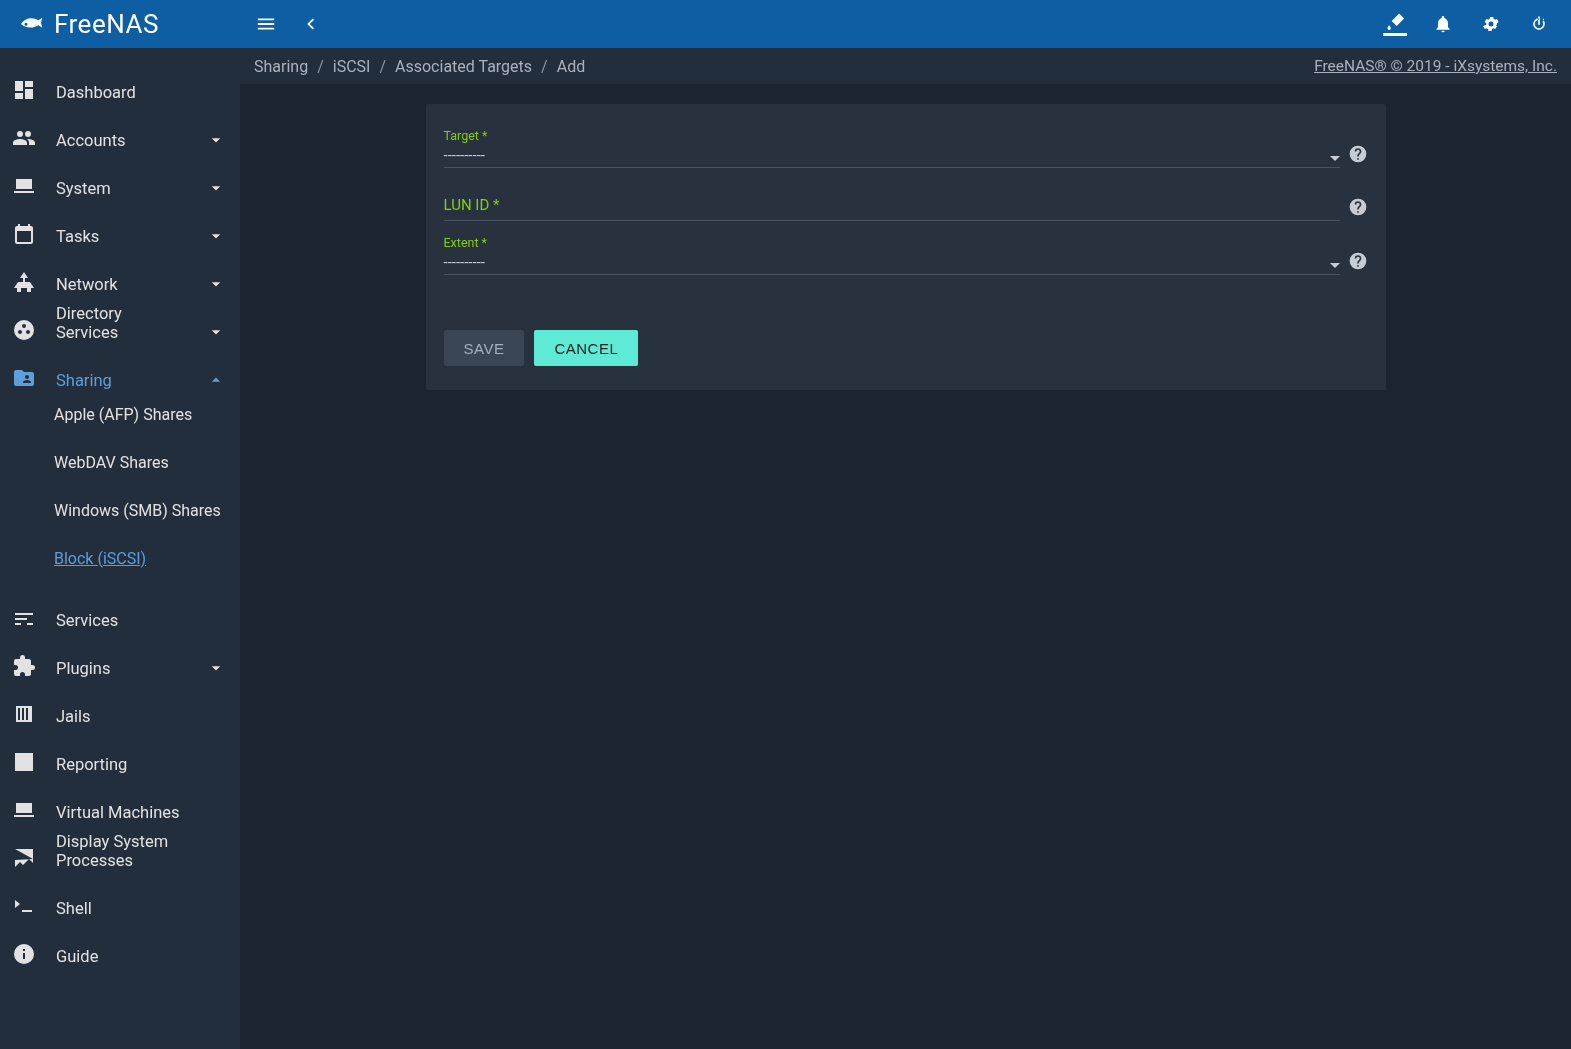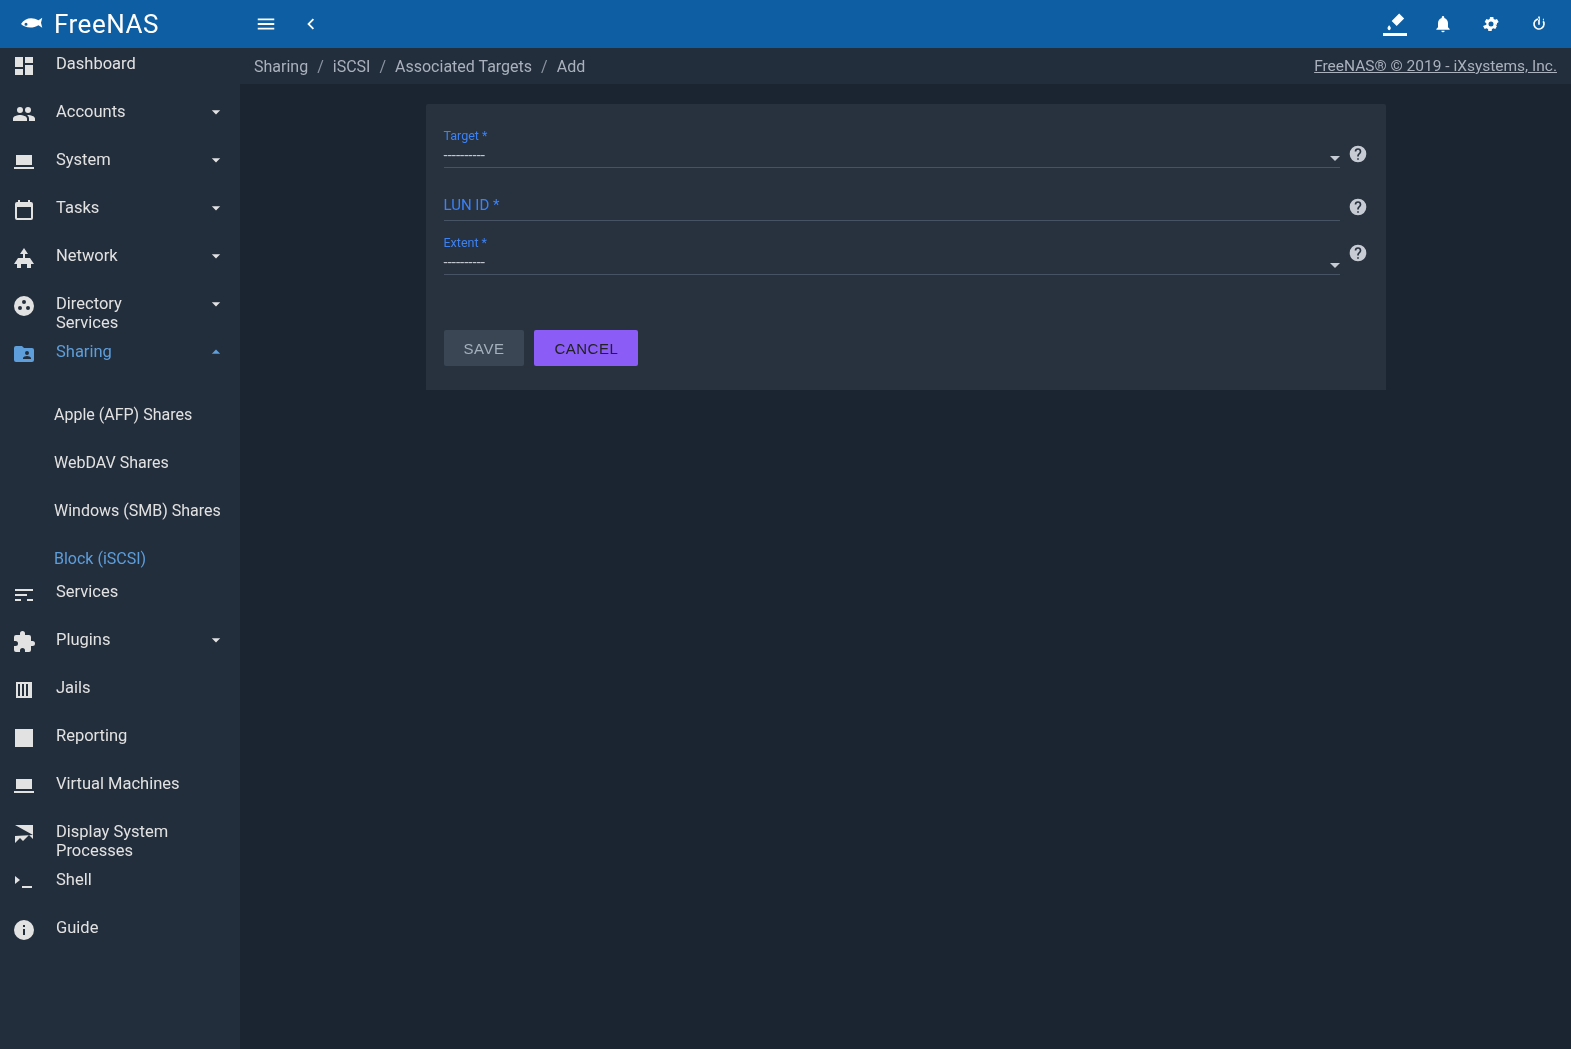--- a/index.html
+++ b/index.html
@@ -59,21 +59,21 @@
   .sidebar {
     position: fixed;
     left: 0; top: 48px; bottom: 0;
     width: 240px;
     background: #232e3c;
     overflow-y: auto;
     padding-top: 6px;
   }
   .nav-item {
     display: flex;
-    align-items: flex-start;
+    align-items: flex-end;
     height: 48px;
     padding: 0 14px 0 12px;
     color: #e2e2e2;
     font-size: 16.5px;
     cursor: pointer;
     gap: 20px;
   }
   .nav-item.active { color: #5d9edb; }
   .nav-item .nav-icon {
     width: 24px; height: 24px;
@@ -90,21 +90,21 @@
   .nav-sub {
     display: flex;
     align-items: center;
     height: 48px;
     padding-left: 54px;
     padding-right: 14px;
     font-size: 16px;
     color: #e2e2e2;
     cursor: pointer;
   }
-  .nav-sub.active { color: #5d9edb; }
+  .nav-sub.active { color: #5d9edb; text-decoration: underline; }
 
   
   .breadcrumb-bar {
     position: fixed;
     left: 240px; right: 0; top: 48px;
     height: 36px;
     background: #232e3c;
     display: flex;
     align-items: center;
     padding: 0 14px;
@@ -144,21 +144,21 @@
     padding-top: 10px;
   }
   .form-field {
     flex: 1;
     position: relative;
     border-bottom: 1px solid #475262;
     padding-bottom: 2px;
   }
   .form-label {
     font-size: 12.5px;
-    color: #3b82f6;
+    color: #84cc16;
     margin-bottom: 2px;
     display: block;
   }
   .form-value {
     font-size: 15px;
     color: #c7ccd4;
     height: 20px;
     line-height: 20px;
   }
   .form-field .dropdown-arrow {
@@ -193,21 +193,21 @@
     font-size: 15px;
     font-weight: 500;
     cursor: pointer;
     letter-spacing: 0.5px;
   }
   .btn-save {
     background: #3a4654;
     color: #a5b0bd;
   }
   .btn-cancel {
-    background: #8b5cf6;
+    background: #5eead4;
     color: #222;
   }
 
   
   .sidebar::-webkit-scrollbar { width: 8px; }
   .sidebar::-webkit-scrollbar-thumb { background: #3a4654; border-radius: 4px; }
 </style>
 </head>
 <body>
 
@@ -458,21 +458,21 @@
       <div class="form-row" style="padding-top:28px;">
         <div class="form-field">
           <span class="form-label" style="font-size:15px;">LUN ID *</span>
           <div class="form-value" style="height:2px;"></div>
         </div>
         <svg class="help-icon" viewBox="0 0 24 24">
             <path d="M12 2a10 10 0 100 20 10 10 0 000-20zm1 17h-2v-2h2v2zm2.07-7.75l-.9.92C13.45 12.9 13 13.5 13 15h-2v-.5c0-1.1.45-2.1 1.17-2.83l1.24-1.26A1.99 1.99 0 0012 7a2 2 0 00-2 2H8a4 4 0 118 0c0 .88-.36 1.68-.93 2.25z"></path>
           </svg>
       </div>
 
-      <div class="form-row" style="padding-top:14px;align-items:center;">
+      <div class="form-row" style="padding-top:14px;">
         <div class="form-field">
           <span class="form-label">Extent *</span>
           <div class="form-value">----------</div>
           <div class="dropdown-arrow"></div>
         </div>
         <svg class="help-icon" viewBox="0 0 24 24">
             <path d="M12 2a10 10 0 100 20 10 10 0 000-20zm1 17h-2v-2h2v2zm2.07-7.75l-.9.92C13.45 12.9 13 13.5 13 15h-2v-.5c0-1.1.45-2.1 1.17-2.83l1.24-1.26A1.99 1.99 0 0012 7a2 2 0 00-2 2H8a4 4 0 118 0c0 .88-.36 1.68-.93 2.25z"></path>
           </svg>
       </div>
 

